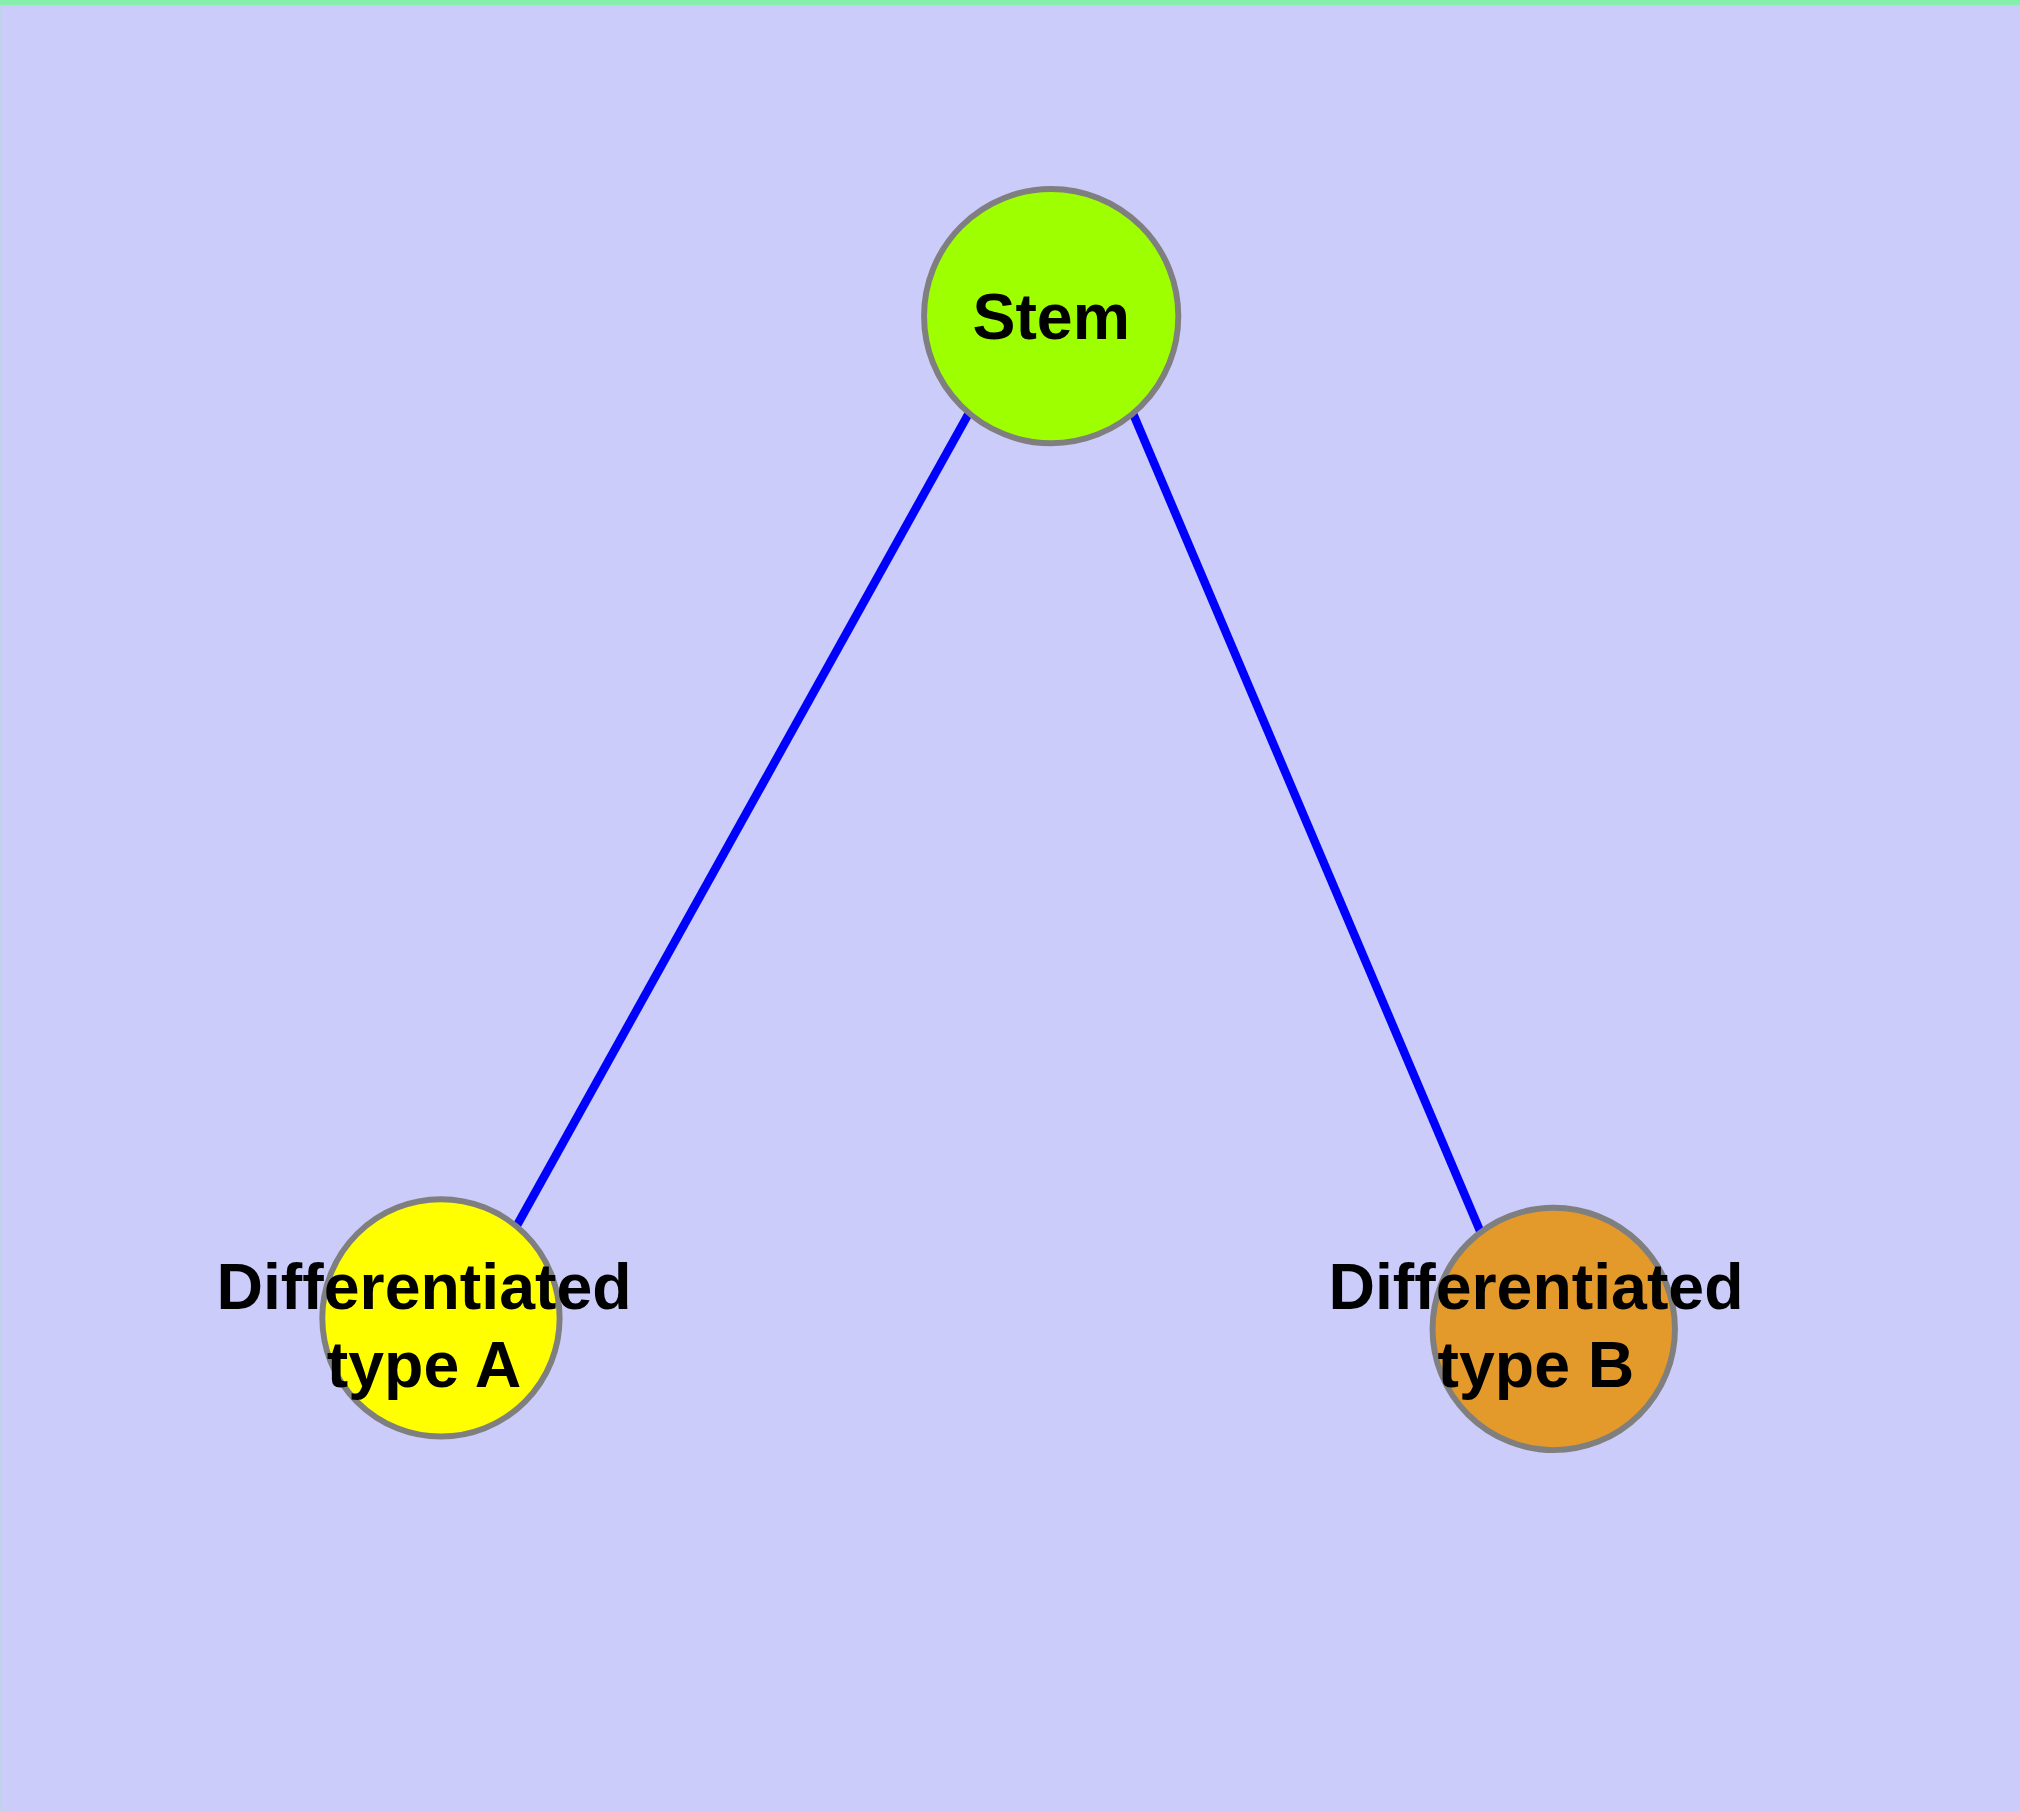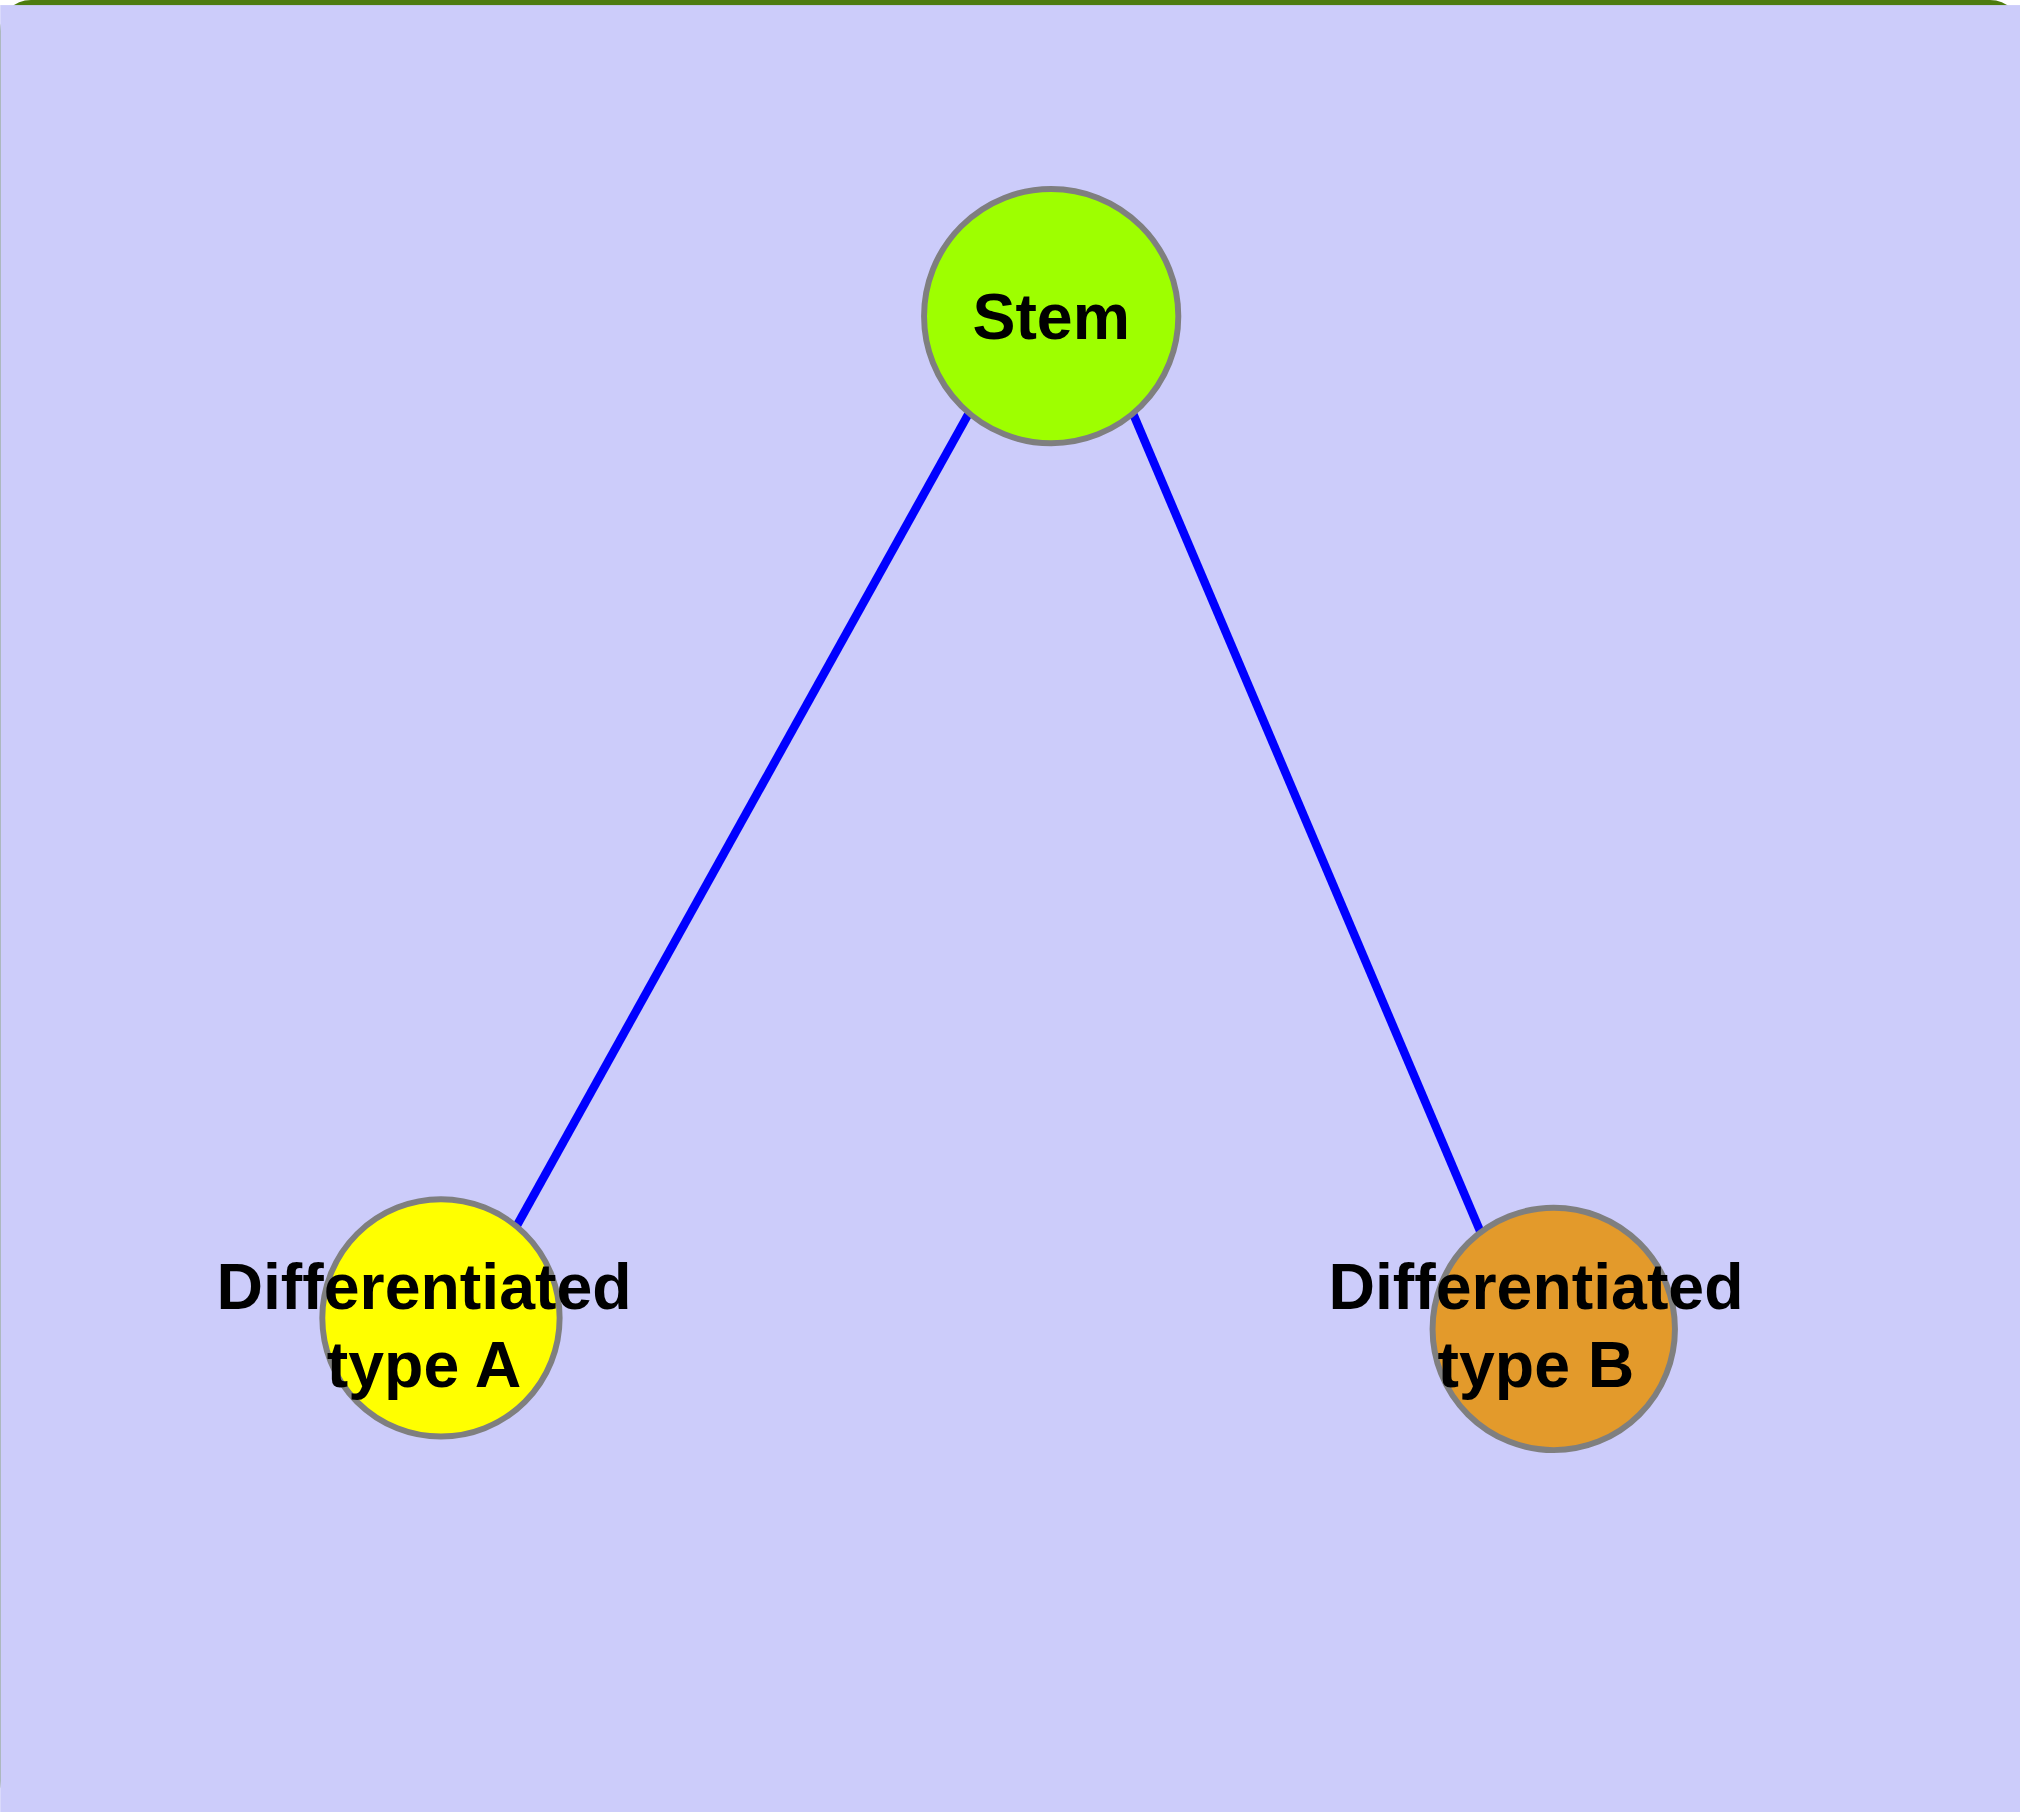--- a/index.html
+++ b/index.html
@@ -10,22 +10,21 @@
   body {
     width: 2021px;
     height: 1812px;
     overflow: hidden;
     font-family: "Liberation Sans", sans-serif;
   }
   #canvas-root {
     position: relative;
     width: 2021px;
     height: 1812px;
-    background: #4d7c0f;
-    border-radius: 31px;
+    background: #86efac;
   }
   #graph-svg {
     display: block;
     position: absolute;
     left: 0;
     top: 0;
   }
   .node-label {
     font-family: "Liberation Sans", sans-serif;
     font-weight: bold;

